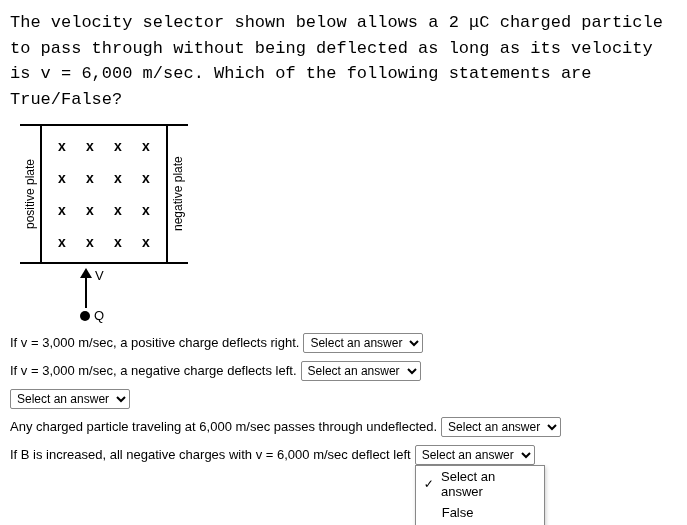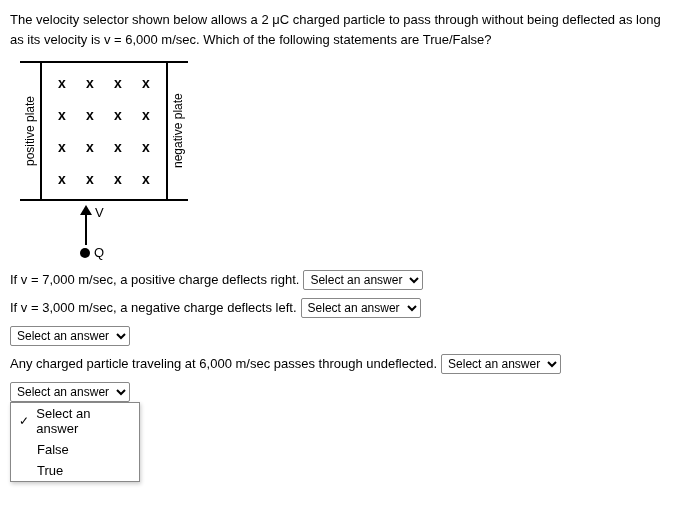--- a/index.html
+++ b/index.html
@@ -8,23 +8,24 @@
       font-size: 13px;
       background: #fff;
       color: #000;
       width: 687px;
       min-height: 525px;
       padding: 10px 10px 10px 10px;
       overflow: hidden;
     }
 
     .intro-text {
-      font-size: 13px;
+      font-size: 17px;
       line-height: 1.5;
       margin-bottom: 12px;
+      font-family: Liberation Mono, monospace;
     }
 
     .diagram-container {
       display: flex;
       flex-direction: column;
       align-items: flex-start;
       margin-left: 10px;
       margin-bottom: 10px;
       position: relative;
     }
@@ -216,21 +217,21 @@
     <div class="charge-dot" style="margin-left:0; margin-top:0;">
       <div class="dot"></div>
       <span class="q-label">Q</span>
     </div>
   </div>
 </div>
 
 <div class="questions-section">
 
   <div class="question-row">
-    <span class="question-text">If v = 7,000 m/sec, a positive charge deflects right.</span>
+    <span class="question-text">If v = 3,000 m/sec, a positive charge deflects right.</span>
     <select class="answer-select">
       <option>Select an answer</option>
       <option>True</option>
       <option>False</option>
     </select>
   </div>
 
   <div class="question-row">
     <span class="question-text">If v = 3,000 m/sec, a negative charge deflects left.</span>
     <select class="answer-select">
@@ -251,20 +252,21 @@
   <div class="question-row">
     <span class="question-text">Any charged particle traveling at 6,000 m/sec passes through undeflected.</span>
     <select class="answer-select">
       <option>Select an answer</option>
       <option>True</option>
       <option>False</option>
     </select>
   </div>
 
   <div class="question-row" style="position:relative;">
+    <span class="question-text">If B is increased, all negative charges with v = 6,000 m/sec deflect left</span>
     <div class="dropdown-open-container">
       <select class="answer-select">
         <option>Select an answer</option>
         <option>True</option>
         <option>False</option>
       </select>
       
       <div class="dropdown-menu">
         <div class="option selected">
           <span class="checkmark">✓</span>

